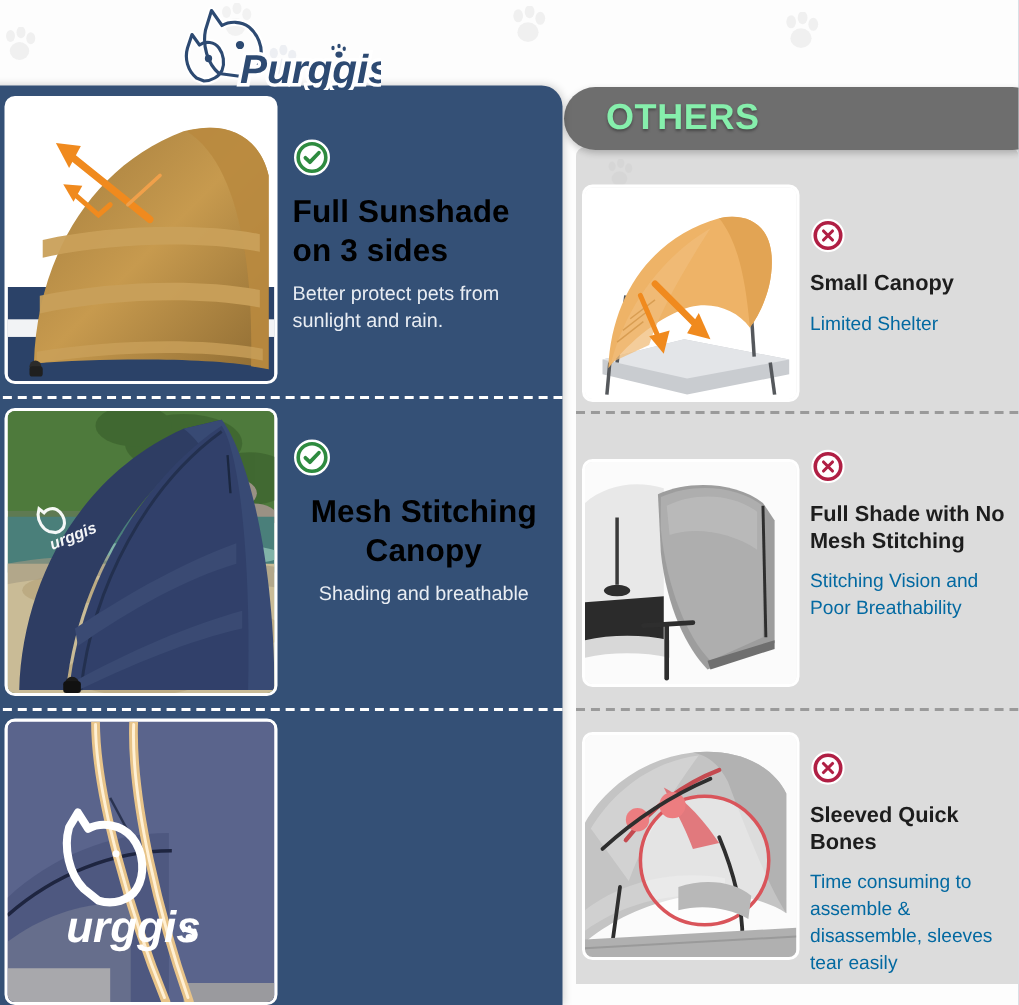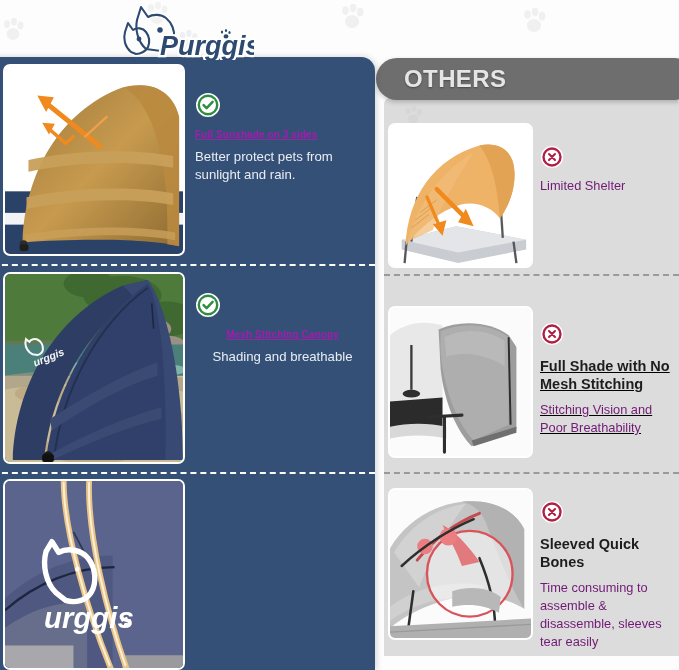--- a/index.html
+++ b/index.html
@@ -26,21 +26,21 @@
     position: absolute; left: 376px; top: 58px;
     width: 320px; height: 42px;
     background: #6e6e6e;
     border-radius: 22px;
     box-shadow: 0 2px 5px rgba(0,0,0,.22);
     z-index: 12;
   }
   .others-badge .lbl {
     position: absolute; left: 28px; top: 50%;
     transform: translateY(-50%);
-    color: #e5e5e5;
+    color: #86efac;
     font-size: 24px; font-weight: bold;
     letter-spacing: .4px;
     text-shadow: 0 1px 2px rgba(0,0,0,.35);
   }
 
   
   .others-panel {
     position: absolute; left: 384px; top: 98px;
     width: 295px; height: 558px;
     background: #dcdcdc;
@@ -82,36 +82,36 @@
     overflow: hidden;
     background: #f2f2f2;
     z-index: 12;
   }
   .photo svg, .photo-r svg { display: block; width: 100%; height: 100%; }
 
   
   .feat { position: absolute; z-index: 26; }
   .feat .icon-check { width: 26px; height: 26px; display: block; }
   .feat .f-title {
-    color: #a21caf; font-weight: bold; font-size: 10px;
-    line-height: 1.22; margin-top: 11px; letter-spacing: .1px; text-decoration: underline;
+    color: #000000; font-weight: bold; font-size: 21px;
+    line-height: 1.22; margin-top: 11px; letter-spacing: .1px;
   }
   .feat .f-sub {
     color: #e9edf3; font-size: 13.2px; line-height: 1.38;
     margin-top: 7px; font-weight: normal;
   }
 
   .ofeat { position: absolute; z-index: 16; }
   .ofeat .icon-x { width: 24px; height: 24px; display: block; }
   .ofeat .o-title {
     color: #1d1d1d; font-weight: bold; font-size: 14.5px;
     line-height: 1.22; margin-top: 12px;
   }
   .ofeat .o-sub {
-    color: #701a75; font-size: 12.8px; line-height: 1.4;
+    color: #0369a1; font-size: 12.8px; line-height: 1.4;
     margin-top: 8px;
   }
 </style>
 </head>
 <body>
 
 <div class="page">
 
   <div class="paw" style="left:2px; top:18px; width:22px; height:24px;">
     <svg viewBox="0 0 22 24">
@@ -296,20 +296,21 @@
       <polygon points="54,114 44,102 58,98" fill="#f08a1e"></polygon>
     </svg>
   </div>
 
   <div class="ofeat" style="left:540px; top:145px; width:134px;">
     <svg class="icon-x" viewBox="0 0 24 24">
       <circle cx="12" cy="12" r="10.4" fill="#b01f44" stroke="#ffffff" stroke-width="1.4"></circle>
       <circle cx="12" cy="12" r="7.3" fill="#ffffff"></circle>
       <path d="M9 9 L15 15 M15 9 L9 15" stroke="#b01f44" stroke-width="2.1" stroke-linecap="round"></path>
     </svg>
+    <div class="o-title">Small Canopy</div>
     <div class="o-sub">Limited Shelter</div>
   </div>
 
   <div class="photo" style="left:3px; top:272px; width:182px; height:192px;">
     <svg viewBox="0 0 182 192" preserveAspectRatio="none">
       <rect width="182" height="192" fill="#5f7a52"></rect>
       <rect x="0" y="0" width="182" height="68" fill="#4e7a3c"></rect>
       <g fill="#3f6630" opacity=".85">
         <ellipse cx="120" cy="22" rx="40" ry="20"></ellipse>
         <ellipse cx="165" cy="46" rx="30" ry="18"></ellipse>
@@ -387,21 +388,21 @@
       <g stroke="#2e2e2e" stroke-width="3.2" fill="none" stroke-linecap="round">
         <path d="M56 112 L56 148"></path>
         <path d="M40 112 L74 110"></path>
       </g>
       <g stroke="#2e2e2e" stroke-width="2" fill="none">
         <path d="M122 30 L124 120"></path>
       </g>
     </svg>
   </div>
 
-  <div class="ofeat" style="left:540px; top:322px; width:134px;text-decoration:underline;">
+  <div class="ofeat" style="left:540px; top:299px; width:134px;">
     <svg class="icon-x" viewBox="0 0 24 24">
       <circle cx="12" cy="12" r="10.4" fill="#b01f44" stroke="#ffffff" stroke-width="1.4"></circle>
       <circle cx="12" cy="12" r="7.3" fill="#ffffff"></circle>
       <path d="M9 9 L15 15 M15 9 L9 15" stroke="#b01f44" stroke-width="2.1" stroke-linecap="round"></path>
     </svg>
     <div class="o-title">Full Shade with No Mesh Stitching</div>
     <div class="o-sub">Stitching Vision and Poor Breathability</div>
   </div>
 
   <div class="photo" style="left:3px; top:479px; width:182px; height:191px;">

